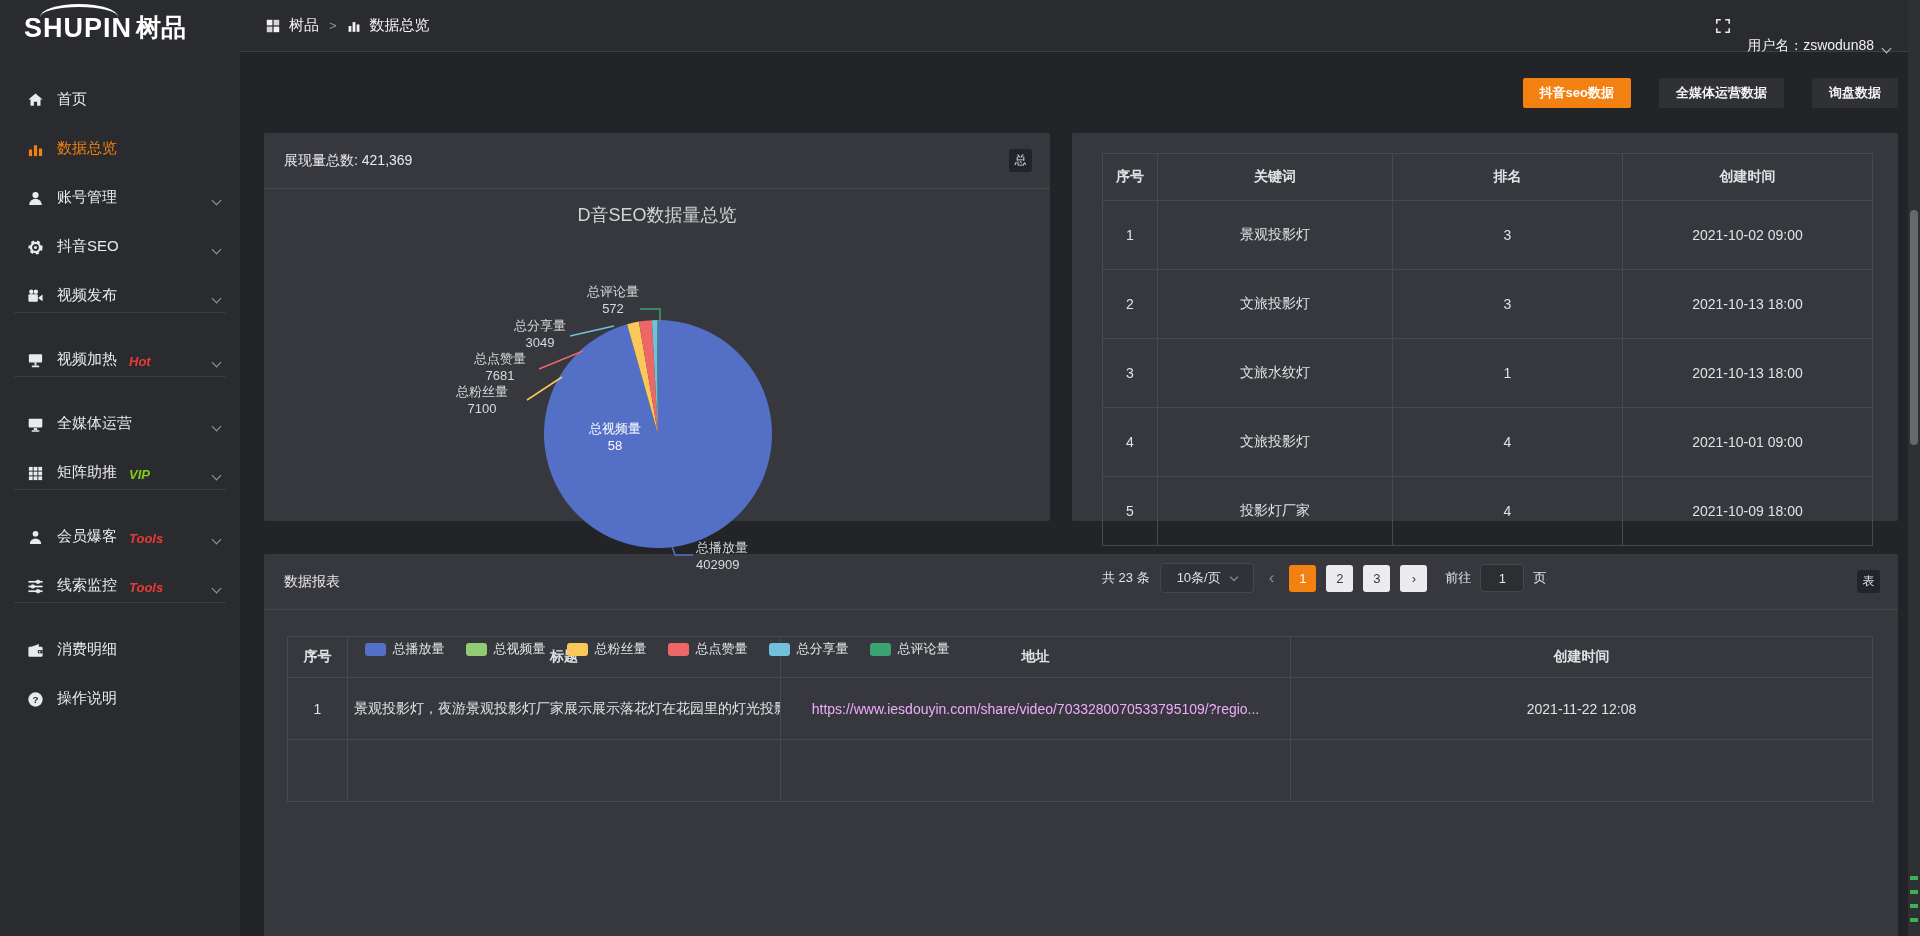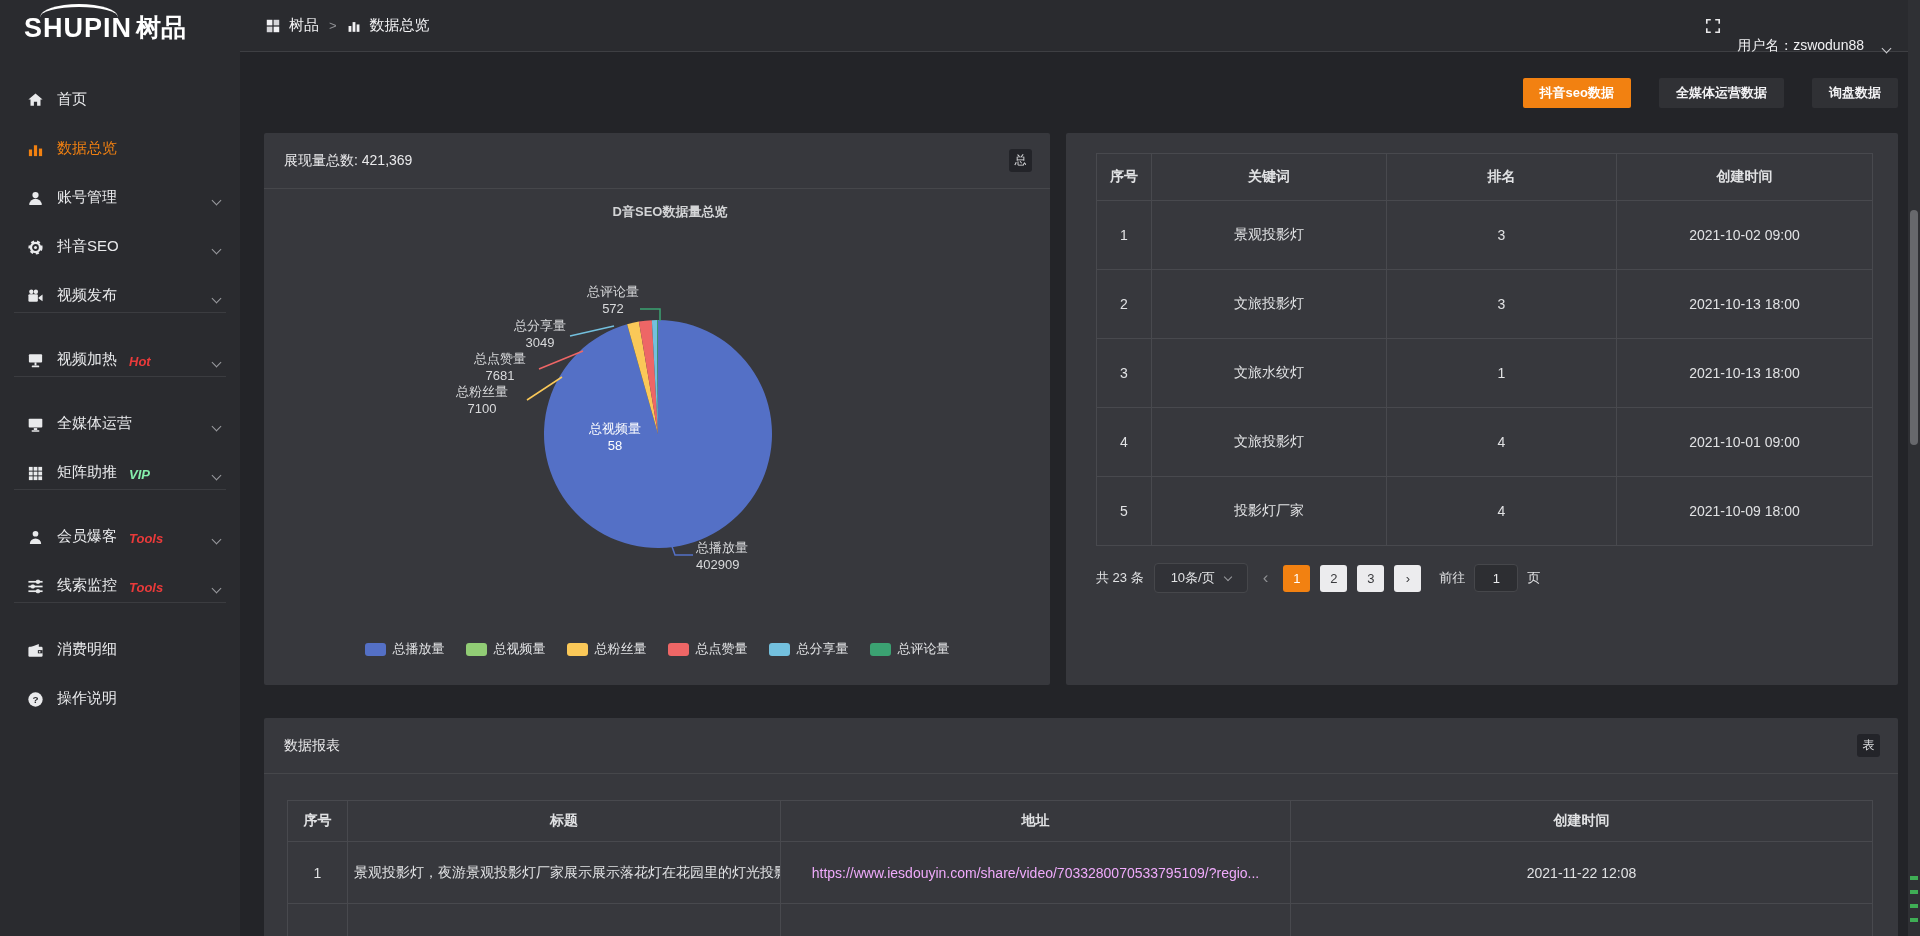--- a/index.html
+++ b/index.html
@@ -33,41 +33,41 @@
   
   .main{flex:1;display:flex;flex-direction:column;min-width:0;}
   .topbar{height:52px;background:var(--sidebar-bg);display:flex;align-items:center;
     padding:0 30px 0 26px;border-bottom:1px solid #3e3f43;}
   .breadcrumb{display:flex;align-items:center;gap:9px;font-size:15px;color:#f2f2f4;}
   .bc-icon{display:flex;align-items:center;}
   .bc-sep{color:#8f9094;font-size:13px;margin:0 1px;}
   .bc-item{cursor:pointer;}
   .topbar-right{margin-left:auto;display:flex;align-items:center;gap:16px;font-size:14px;color:#f0f0f2;}
   .fullscreen{cursor:pointer;display:flex;}
-  .user-wrap{display:flex;align-items:flex-end;gap:19px;cursor:pointer;margin-top:40px;}
+  .user-wrap{display:flex;align-items:flex-end;gap:9px;cursor:pointer;margin-top:40px;}
   .user-chev{width:7px;height:7px;border-right:1.6px solid #cfcfd3;border-bottom:1.6px solid #cfcfd3;transform:rotate(45deg);margin-bottom:3px;}
 
   .content{flex:1;padding:26px 22px 0 24px;overflow:hidden;}
   .tabs{display:flex;gap:28px;margin-bottom:25px;justify-content:flex-end;}
   .tab{height:30px;padding:0 17px;display:flex;align-items:center;font-size:13px;font-weight:bold;
     color:#f2f2f4;background:#303135;border-radius:2px;cursor:pointer;border:none;}
   .tab.active{background:var(--accent);color:#fff;}
 
-  .panel-row{display:flex;gap:16px;height:552px;}
+  .panel-row{display:flex;gap:22px;height:388px;}
   .panel{background:var(--panel-bg);border-radius:2px;}
   .panel-header{height:56px;display:flex;align-items:center;padding:0 18px 0 20px;font-size:14px;
     color:#eaeaec;border-bottom:1px solid #46474b;}
   .badge{margin-left:auto;width:23px;height:23px;background:#232429;border-radius:3px;display:flex;
     align-items:center;justify-content:center;font-size:12px;color:#dedfe1;cursor:pointer;}
 
   
   .panel-left{width:786px;flex-shrink:0;}
   .chart-area{position:relative;height:495px;}
-  .chart-title{position:absolute;top:14px;left:13px;width:100%;text-align:center;font-size:13px;
-    font-weight:700;color:#d3d4d6;}
+  .chart-title{position:absolute;top:14px;left:0;width:100%;text-align:center;font-size:18px;
+    font-weight:400;color:#d3d4d6;}
   #pie-svg{position:absolute;left:0;top:0;}
   .pie-label{position:absolute;width:110px;margin-left:-55px;text-align:center;font-size:13px;
     color:#d9dadc;line-height:17px;}
   .pie-label span{display:block;}
   .pl-video{color:#ffffff;}
   .pl-play{margin-left:0;text-align:left;}
   .legend{position:absolute;left:0;right:0;bottom:26px;display:flex;justify-content:center;
     align-items:center;gap:21px;font-size:13px;color:#e3e4e6;}
   .legend-item{display:flex;align-items:center;cursor:pointer;}
   .legend-swatch{width:21px;height:13px;border-radius:3px;margin-right:7px;display:inline-block;}
@@ -214,21 +214,21 @@
               <rect x="12" y="2" width="4" height="4"></rect>
               <rect x="2" y="7" width="4" height="4"></rect>
               <rect x="7" y="7" width="4" height="4"></rect>
               <rect x="12" y="7" width="4" height="4"></rect>
               <rect x="2" y="12" width="4" height="4"></rect>
               <rect x="7" y="12" width="4" height="4"></rect>
               <rect x="12" y="12" width="4" height="4"></rect>
             </svg>
         </span>
         <span class="mi-label">矩阵助推</span>
-        <span class="mi-tag" style="color: #86efac;">VIP</span>
+        <span class="mi-tag" style="color: #84cc16;">VIP</span>
         <span class="chev"></span>
       </div>
 
       <div class="menu-divider"></div>
 
       <div class="menu-item">
         <span class="mi-icon">
           <svg width="17" height="17" viewBox="0 0 18 18" fill="currentColor">
               <circle cx="9" cy="5" r="3"></circle>
               <path d="M3 16 a6 6 0 0 1 12 0 Z"></path>

